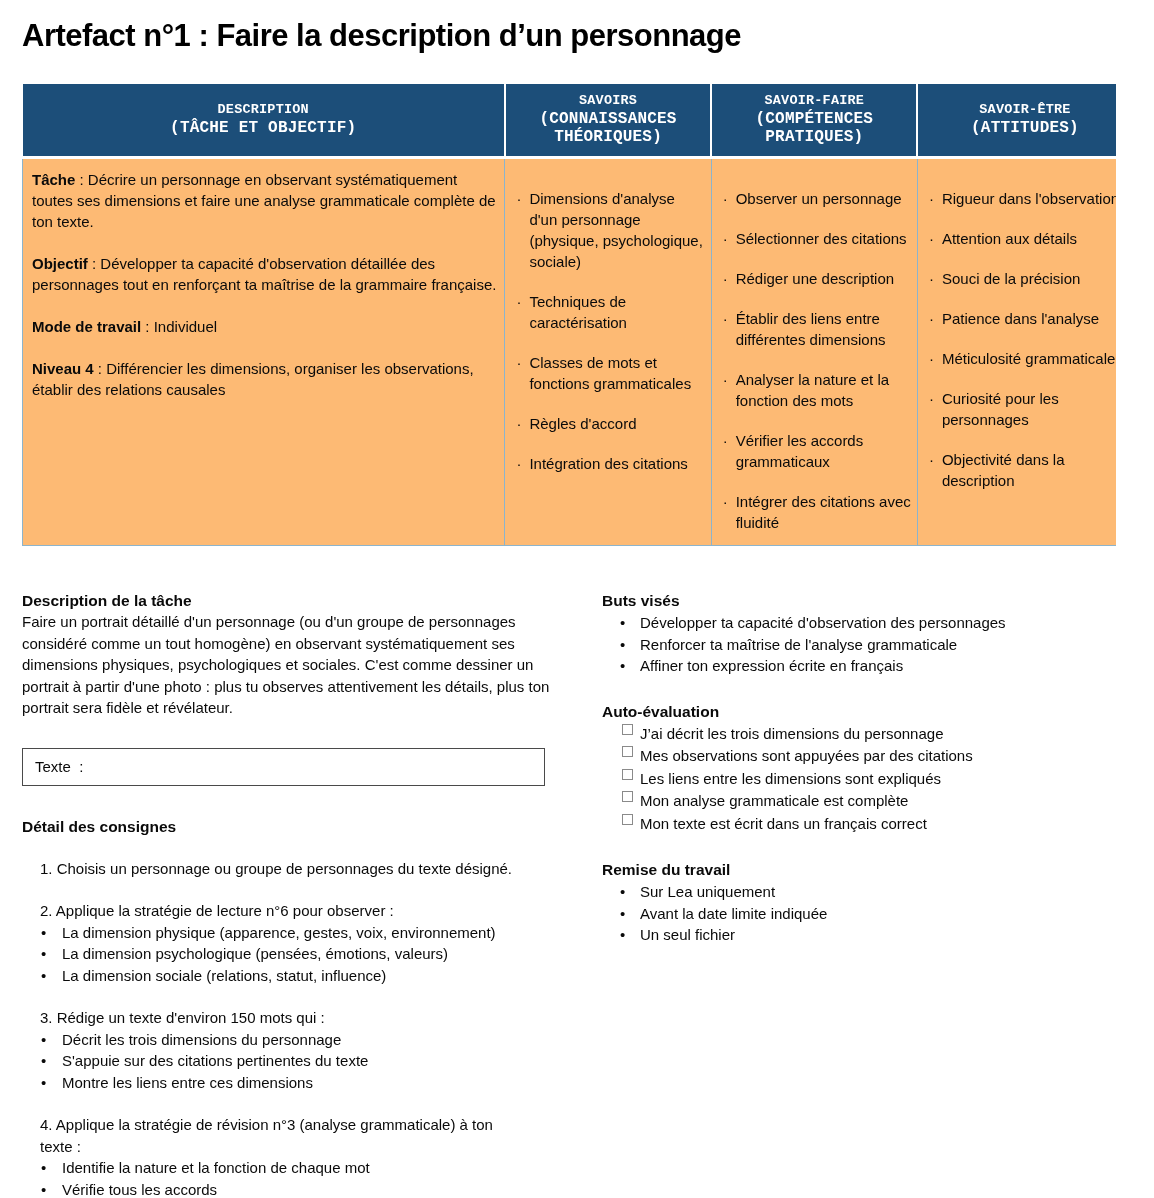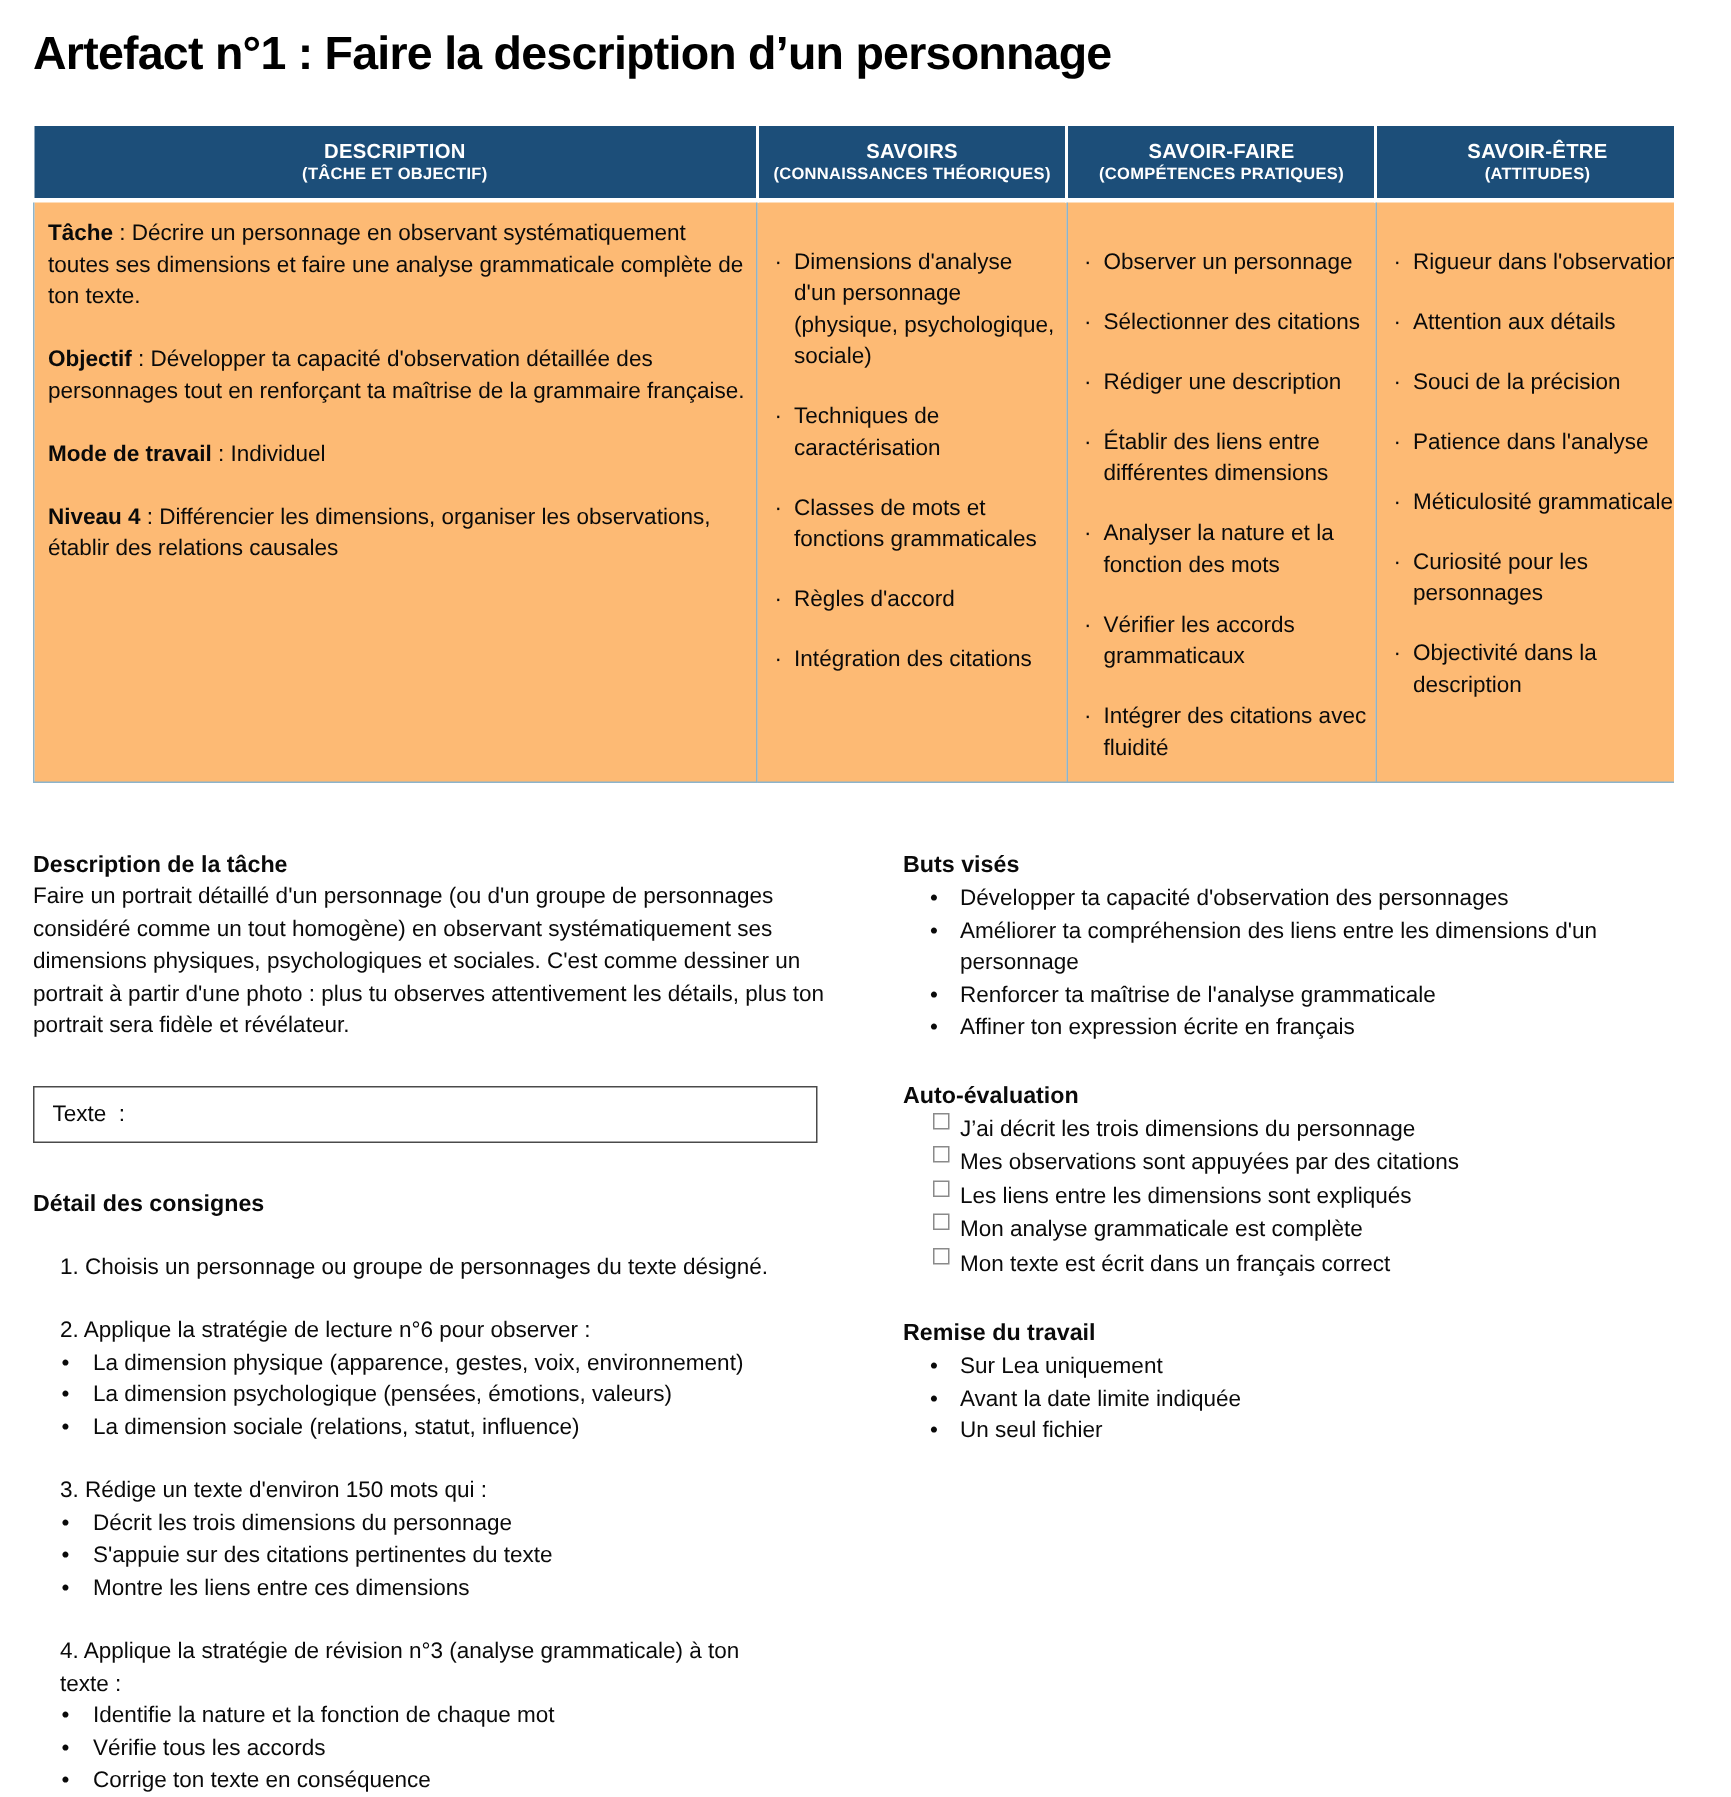--- a/index.html
+++ b/index.html
@@ -7,23 +7,23 @@
     font-family:"Liberation Sans", sans-serif; }
   .page { width:1116px; height:1198px; padding:18px 40px 0 22px; overflow:hidden; }
 
   .doc-title { font-size:31px; font-weight:bold; letter-spacing:-0.5px; color:#000; }
 
   
   table.comp { width:1110px; margin-top:30px; border-collapse:collapse; table-layout:fixed; }
   table.comp th { background:#1C4E79; color:#fff; text-align:center; vertical-align:middle;
     padding:9px 4px 10px 4px; border-right:2px solid #fff; }
   table.comp th:last-child { border-right:none; }
-  table.comp thead tr { border-bottom:3px solid #fff; }
+  table.comp thead tr { border-bottom:3px solid #fff;font-family:Liberation Mono, monospace; }
   .th-main { font-size:13.5px; font-weight:bold; letter-spacing:0.2px; }
-  .th-sub  { font-size:11px; font-weight:bold; margin-top:2px; letter-spacing:0.2px;text-align:center; }
+  .th-sub  { font-size:16px; font-weight:bold; margin-top:2px; letter-spacing:0.2px;text-align:center; }
   table.comp td { border:1px solid #8CB4CC; vertical-align:top; background:#fdba74;
     padding:10px 6px 12px 9px; font-size:15px; line-height:21px; }
   td.c-desc { padding-right:4px; }
   td.c-desc p { margin-bottom:21px; }
   td.c-desc p:last-child { margin-bottom:0; }
   ul.dotlist { list-style:none; }
   ul.dotlist li { position:relative; padding-left:15px;margin-top:19px; }
   ul.dotlist li::before { content:"\00B7"; position:absolute; left:2px; top:0; color:#0a0a0a; }
 
   
@@ -175,21 +175,20 @@
         </ul>
       </div>
     </div>
 
     <div class="col-right">
 
       <div class="r-section">
         <div class="h3">Buts visés</div>
         <ul class="bullist-r">
           <li>Développer ta capacité d'observation des personnages</li>
-          <li>Améliorer ta compréhension des liens entre les dimensions d'un personnage</li>
           <li>Renforcer ta maîtrise de l'analyse grammaticale</li>
           <li>Affiner ton expression écrite en français</li>
         </ul>
       </div>
 
       <div class="r-section">
         <div class="h3">Auto-évaluation</div>
         <ul class="cblist">
           <li><span class="cb"></span><span>J’ai décrit les trois dimensions du personnage</span></li>
           <li><span class="cb"></span><span>Mes observations sont appuyées par des citations</span></li>

